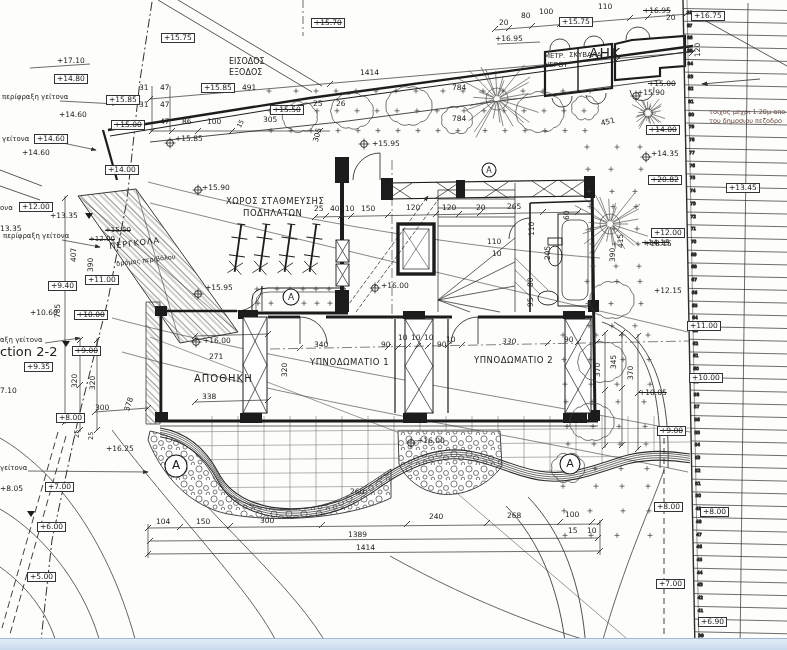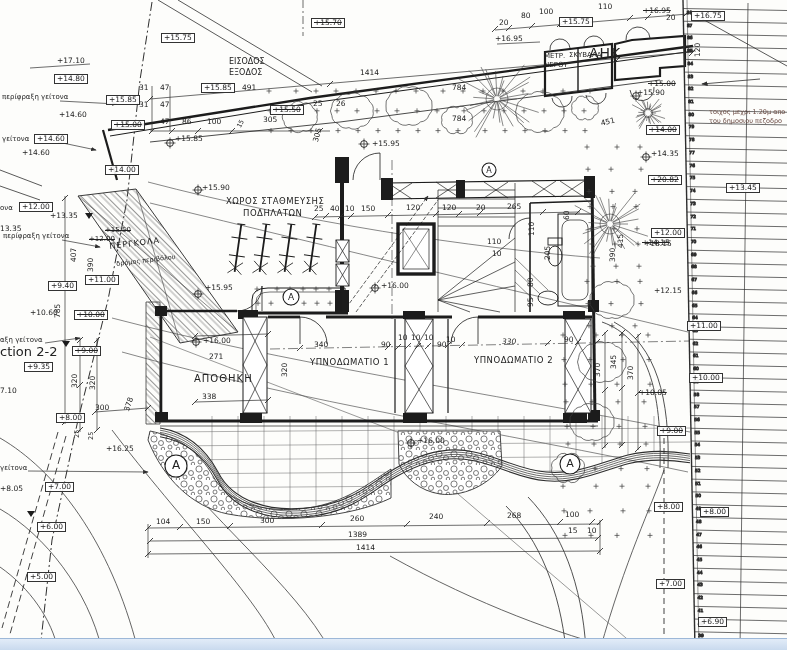--- a/index.html
+++ b/index.html
@@ -1046,21 +1046,21 @@
       <div class="lbl bx" style="left: 689px; top: 373px;">+10.00</div>
       <div class="lbl cx" style="left: 639px; top: 389px;">+10.05</div>
       <div class="lbl bx cx" style="left: 657px; top: 426px;">+9.00</div>
       <div class="lbl bx" style="left: 654px; top: 502px;">+8.00</div>
       <div class="lbl bx" style="left: 700px; top: 507px;">+8.00</div>
       <div class="lbl bx" style="left: 656px; top: 579px;">+7.00</div>
       <div class="lbl bx" style="left: 698px; top: 617px;">+6.90</div>
       <div class="lbl" style="left: 156px; top: 518px;">104</div>
       <div class="lbl" style="left: 196px; top: 518px;">150</div>
       <div class="lbl" style="left: 260px; top: 517px;">300</div>
-      <div class="lbl" style="left: 350px; top: 515px; text-align: center;">260</div>
+      <div class="lbl" style="left: 350px; top: 488px; text-align: center;">260</div>
       <div class="lbl" style="left: 429px; top: 513px;">240</div>
       <div class="lbl" style="left: 507px; top: 512px;">268</div>
       <div class="lbl" style="left: 565px; top: 511px;">100</div>
       <div class="lbl" style="left: 568px; top: 527px;">15</div>
       <div class="lbl" style="left: 587px; top: 527px;">10</div>
       <div class="lbl" style="left: 348px; top: 531px;">1389</div>
       <div class="lbl" style="left: 356px; top: 544px;">1414</div>
       <div class="lbl" style="left: 417px; top: 437px;">+16.00</div>
     </div>
 <div id="bottombar"></div>

